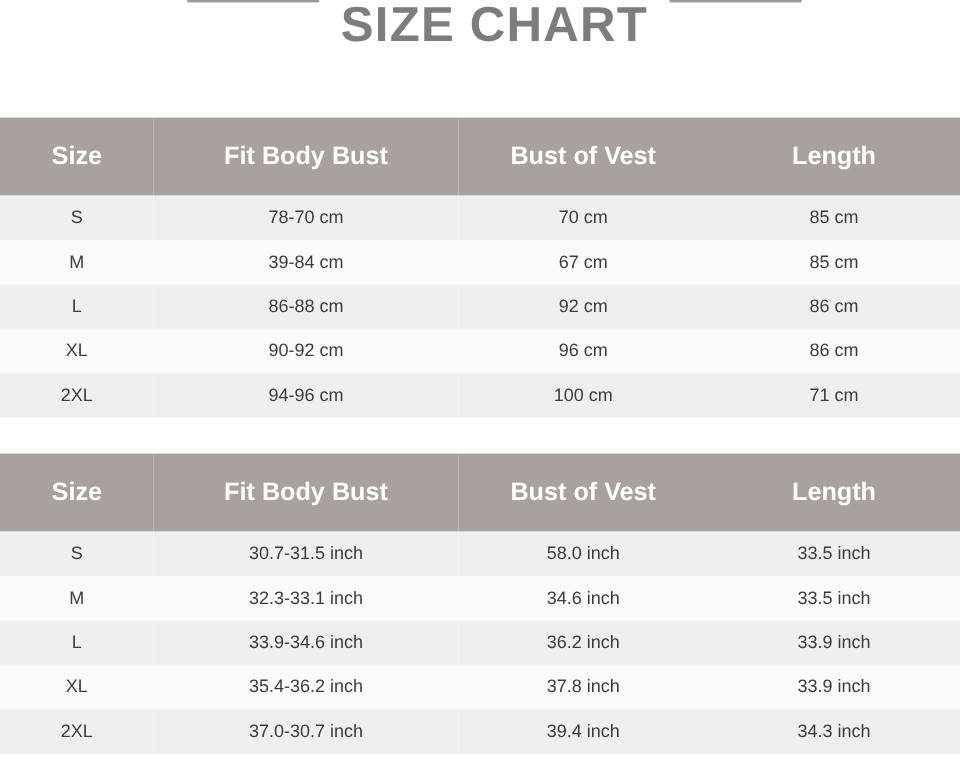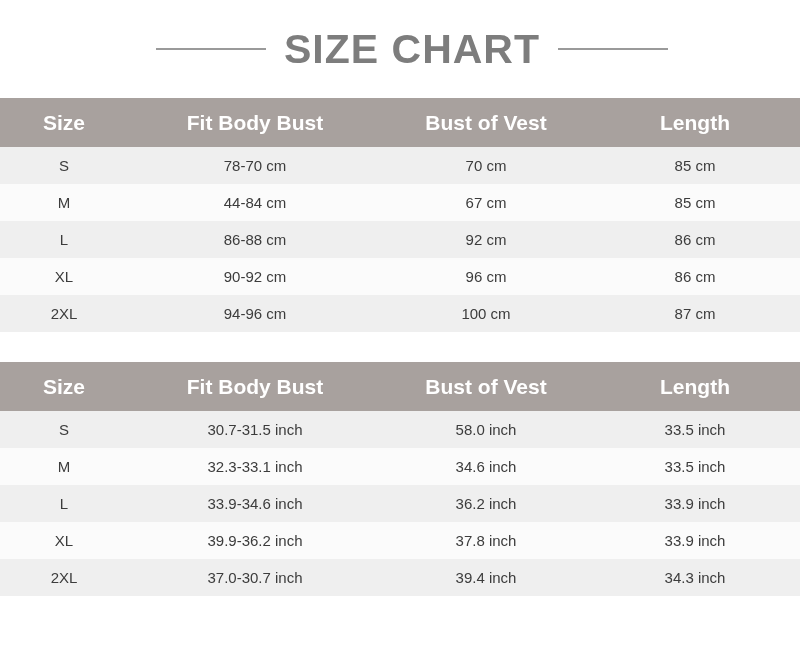--- a/index.html
+++ b/index.html
@@ -18,21 +18,21 @@
     width: 800px;
     height: 646px;
     position: relative;
     box-sizing: border-box;
     padding: 0 0 0 0;
   }
 
   
   .title-row {
     display: flex;
-    align-items: center;
+    align-items: flex-start;
     justify-content: center;
     gap: 18px;
     height: 98px;
     padding: 0 30px;
     box-sizing: border-box;
     margin-left: 24px;
   }
   .title-rule {
     flex: 0 0 auto;
     width: 110px;
@@ -55,21 +55,21 @@
     table-layout: fixed;
     font-size: 15px;
   }
   .chart-table th {
     background: #a8a19e;
     color: #ffffff;
     font-size: 21px;
     font-weight: bold;
     height: 49px;
     line-height: 49px;
-    padding: 0;
+    padding: 8px;
     text-align: center;
     border: none;
   }
   .chart-table td {
     height: 37px;
     padding: 0;
     text-align: center;
     color: #3c3c3c;
     font-size: 15px;
     border: none;
@@ -126,41 +126,41 @@
     </thead>
     <tbody>
       <tr>
         <td>S</td>
         <td>78-70 cm</td>
         <td>70 cm</td>
         <td>85 cm</td>
       </tr>
       <tr>
         <td>M</td>
-        <td>44-84 cm</td>
+        <td>39-84 cm</td>
         <td>67 cm</td>
         <td>85 cm</td>
       </tr>
       <tr>
         <td>L</td>
         <td>86-88 cm</td>
         <td>92 cm</td>
         <td>86 cm</td>
       </tr>
       <tr>
         <td>XL</td>
         <td>90-92 cm</td>
         <td>96 cm</td>
         <td>86 cm</td>
       </tr>
       <tr>
         <td>2XL</td>
         <td>94-96 cm</td>
         <td>100 cm</td>
-        <td>87 cm</td>
+        <td>71 cm</td>
       </tr>
     </tbody>
   </table>
 
   <div class="table-gap"></div>
 
   <table class="chart-table">
     <colgroup>
       <col class="col-size">
         <col class="col-bust">
@@ -189,21 +189,21 @@
         <td>33.5 inch</td>
       </tr>
       <tr>
         <td>L</td>
         <td>33.9-34.6 inch</td>
         <td>36.2 inch</td>
         <td>33.9 inch</td>
       </tr>
       <tr>
         <td>XL</td>
-        <td>39.9-36.2 inch</td>
+        <td>35.4-36.2 inch</td>
         <td>37.8 inch</td>
         <td>33.9 inch</td>
       </tr>
       <tr>
         <td>2XL</td>
         <td>37.0-30.7 inch</td>
         <td>39.4 inch</td>
         <td>34.3 inch</td>
       </tr>
     </tbody>

